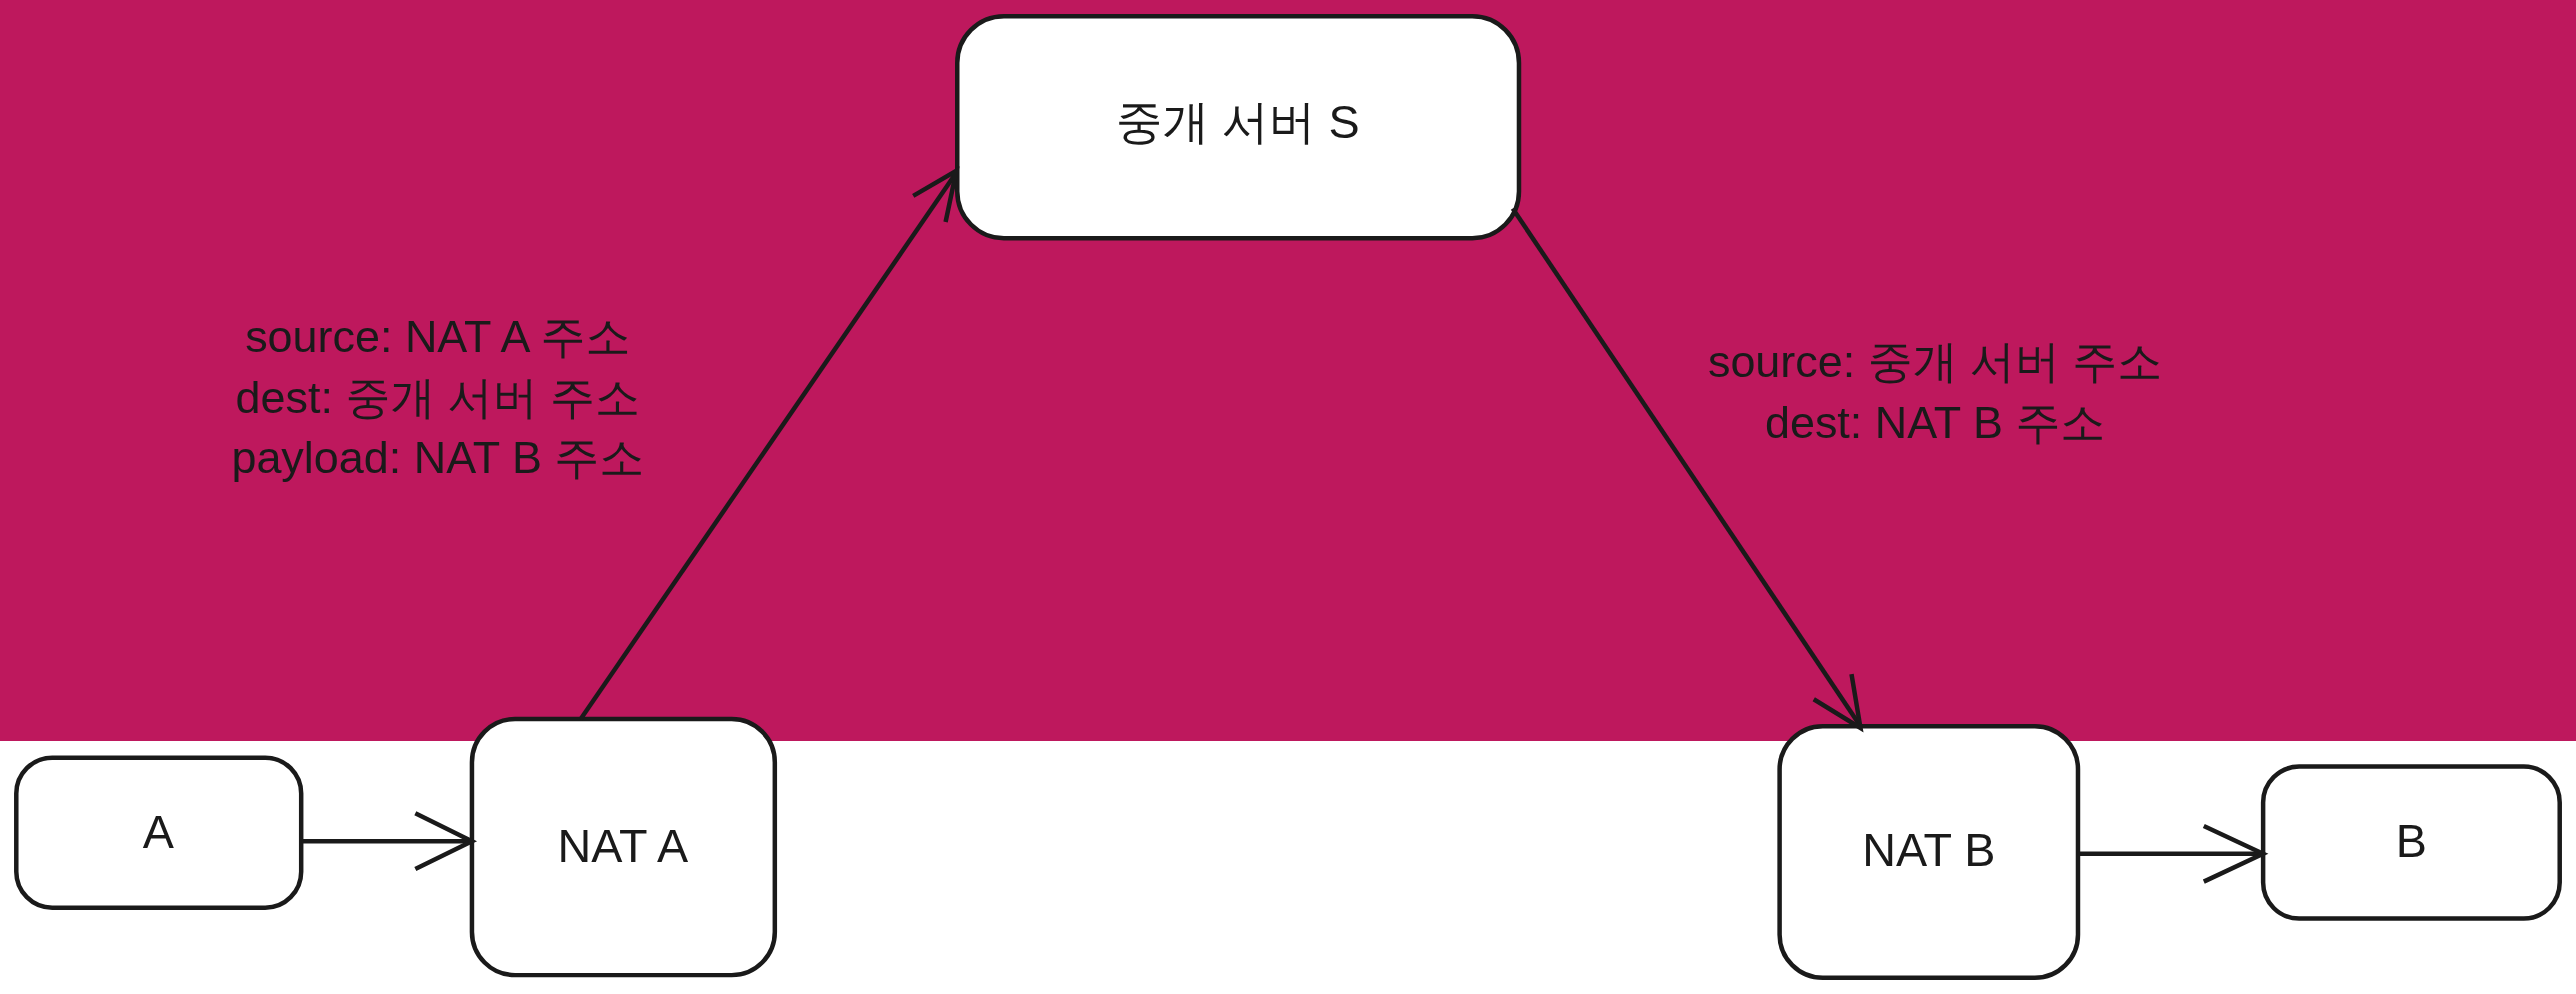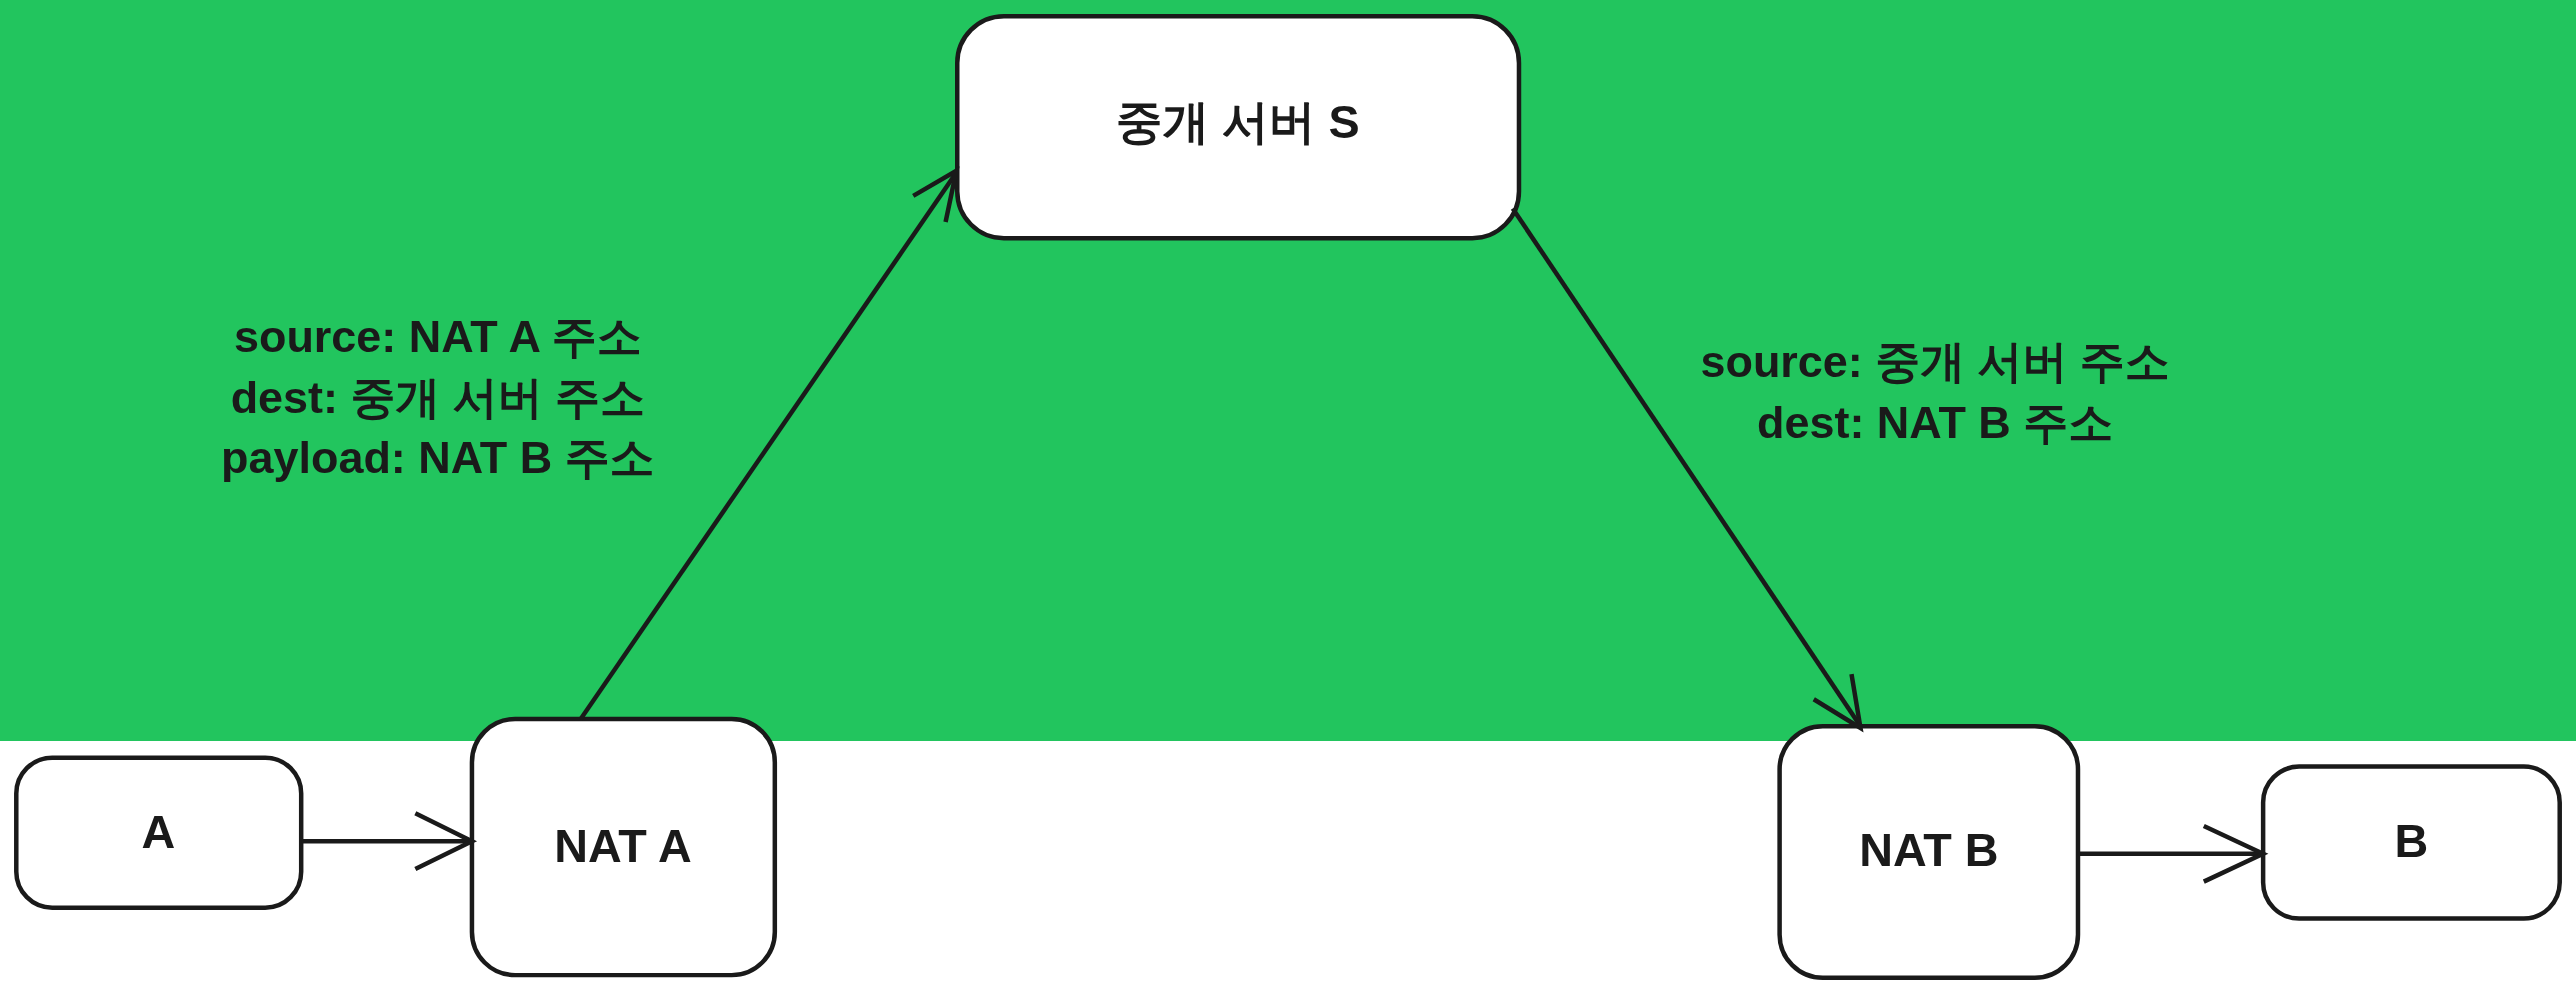--- a/index.html
+++ b/index.html
@@ -10,22 +10,21 @@
   body {
     width: 2576px;
     height: 994px;
     overflow: hidden;
     font-family: "Liberation Sans", "DejaVu Sans", sans-serif;
   }
   #diagram-root {
     position: relative;
     width: 2576px;
     height: 741px;
-    background: #22c55e;
-    font-weight: bold;
+    background: #be185d;
   }
   svg.diagram {
     display: block;
     width: 2576px;
     height: 994px;
   }
   .node-shape {
     fill: #ffffff;
     stroke: #1a1a1a;
     stroke-width: 5;

